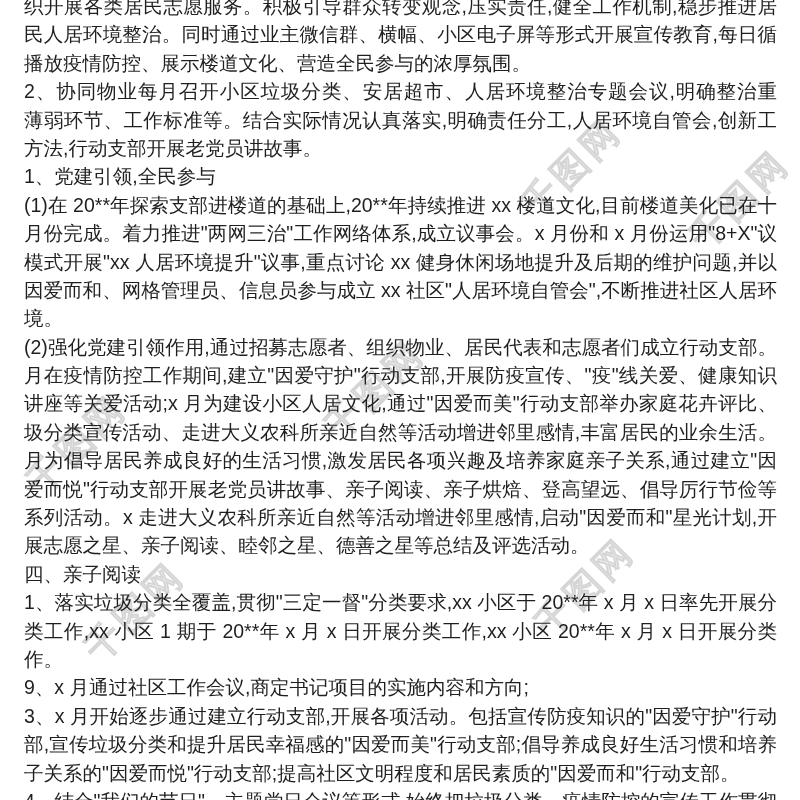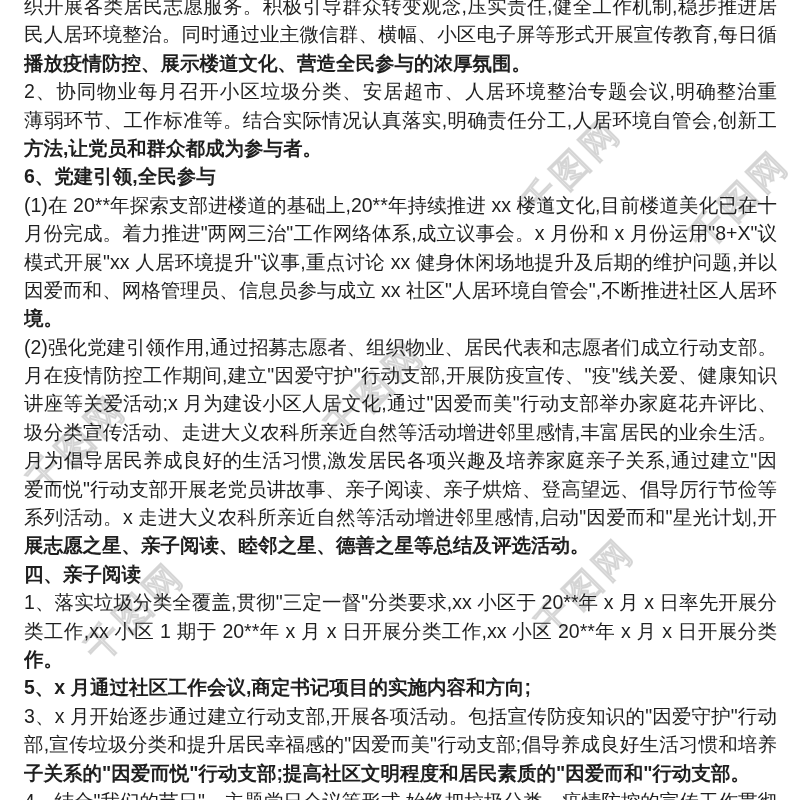--- a/index.html
+++ b/index.html
@@ -46,59 +46,58 @@
     overflow: hidden;
     text-align: justify;
     text-justify: inter-ideograph;
     white-space: normal;
   }
   .line.full {
     text-align-last: justify;
   }
   .line.end {
     text-align-last: left;
-    font-weight: bold;
   }
 </style>
 </head>
 <body>
 
 <div class="page">
   <div class="watermark-layer">
       <span class="wm" style="left: 572px; top: 168px;">千图网</span>
       <span class="wm" style="left: 740px; top: 200px;">千图网</span>
       <span class="wm" style="left: 375px; top: 390px;">千图网</span>
       <span class="wm" style="left: 77px; top: 445px;">千图网</span>
       <span class="wm" style="left: 585px; top: 588px;">千图网</span>
       <span class="wm" style="left: 135px; top: 612px;">千图网</span>
     </div>
   <div class="text-layer">
       <div class="line full">织开展各类居民志愿服务。积极引导群众转变观念,压实责任,健全工作机制,稳步推进居</div>
       <div class="line full">民人居环境整治。同时通过业主微信群、横幅、小区电子屏等形式开展宣传教育,每日循环</div>
       <div class="line end">播放疫情防控、展示楼道文化、营造全民参与的浓厚氛围。</div>
       <div class="line full">2、协同物业每月召开小区垃圾分类、安居超市、人居环境整治专题会议,明确整治重点、</div>
       <div class="line full">薄弱环节、工作标准等。结合实际情况认真落实,明确责任分工,人居环境自管会,创新工作</div>
-      <div class="line end">方法,让党员和群众都成为参与者。</div>
-      <div class="line end">6、党建引领,全民参与</div>
+      <div class="line end">方法,行动支部开展老党员讲故事。</div>
+      <div class="line end">1、党建引领,全民参与</div>
       <div class="line full">(1)在 20**年探索支部进楼道的基础上,20**年持续推进 xx 楼道文化,目前楼道美化已在十</div>
       <div class="line full">月份完成。着力推进"两网三治"工作网络体系,成立议事会。x 月份和 x 月份运用"8+X"议事</div>
       <div class="line full">模式开展"xx 人居环境提升"议事,重点讨论 xx 健身休闲场地提升及后期的维护问题,并以</div>
       <div class="line full">因爱而和、网格管理员、信息员参与成立 xx 社区"人居环境自管会",不断推进社区人居环</div>
       <div class="line end">境。</div>
       <div class="line full">(2)强化党建引领作用,通过招募志愿者、组织物业、居民代表和志愿者们成立行动支部。x</div>
       <div class="line full">月在疫情防控工作期间,建立"因爱守护"行动支部,开展防疫宣传、"疫"线关爱、健康知识</div>
       <div class="line full">讲座等关爱活动;x 月为建设小区人居文化,通过"因爱而美"行动支部举办家庭花卉评比、垃</div>
       <div class="line full">圾分类宣传活动、走进大义农科所亲近自然等活动增进邻里感情,丰富居民的业余生活。x</div>
       <div class="line full">月为倡导居民养成良好的生活习惯,激发居民各项兴趣及培养家庭亲子关系,通过建立"因</div>
       <div class="line full">爱而悦"行动支部开展老党员讲故事、亲子阅读、亲子烘焙、登高望远、倡导厉行节俭等一</div>
       <div class="line full">系列活动。x 走进大义农科所亲近自然等活动增进邻里感情,启动"因爱而和"星光计划,开</div>
       <div class="line end">展志愿之星、亲子阅读、睦邻之星、德善之星等总结及评选活动。</div>
       <div class="line end">四、亲子阅读</div>
       <div class="line full">1、落实垃圾分类全覆盖,贯彻"三定一督"分类要求,xx 小区于 20**年 x 月 x 日率先开展分</div>
       <div class="line full">类工作,xx 小区 1 期于 20**年 x 月 x 日开展分类工作,xx 小区 20**年 x 月 x 日开展分类工</div>
       <div class="line end">作。</div>
-      <div class="line end">5、x 月通过社区工作会议,商定书记项目的实施内容和方向;</div>
+      <div class="line end">9、x 月通过社区工作会议,商定书记项目的实施内容和方向;</div>
       <div class="line full">3、x 月开始逐步通过建立行动支部,开展各项活动。包括宣传防疫知识的"因爱守护"行动支</div>
       <div class="line full">部,宣传垃圾分类和提升居民幸福感的"因爱而美"行动支部;倡导养成良好生活习惯和培养亲</div>
       <div class="line end">子关系的"因爱而悦"行动支部;提高社区文明程度和居民素质的"因爱而和"行动支部。</div>
       <div class="line full">4、结合"我们的节日"、主题党日会议等形式,始终把垃圾分类、疫情防控的宣传工作贯彻到</div>
     </div>
 </div>
 
 </body></html>

